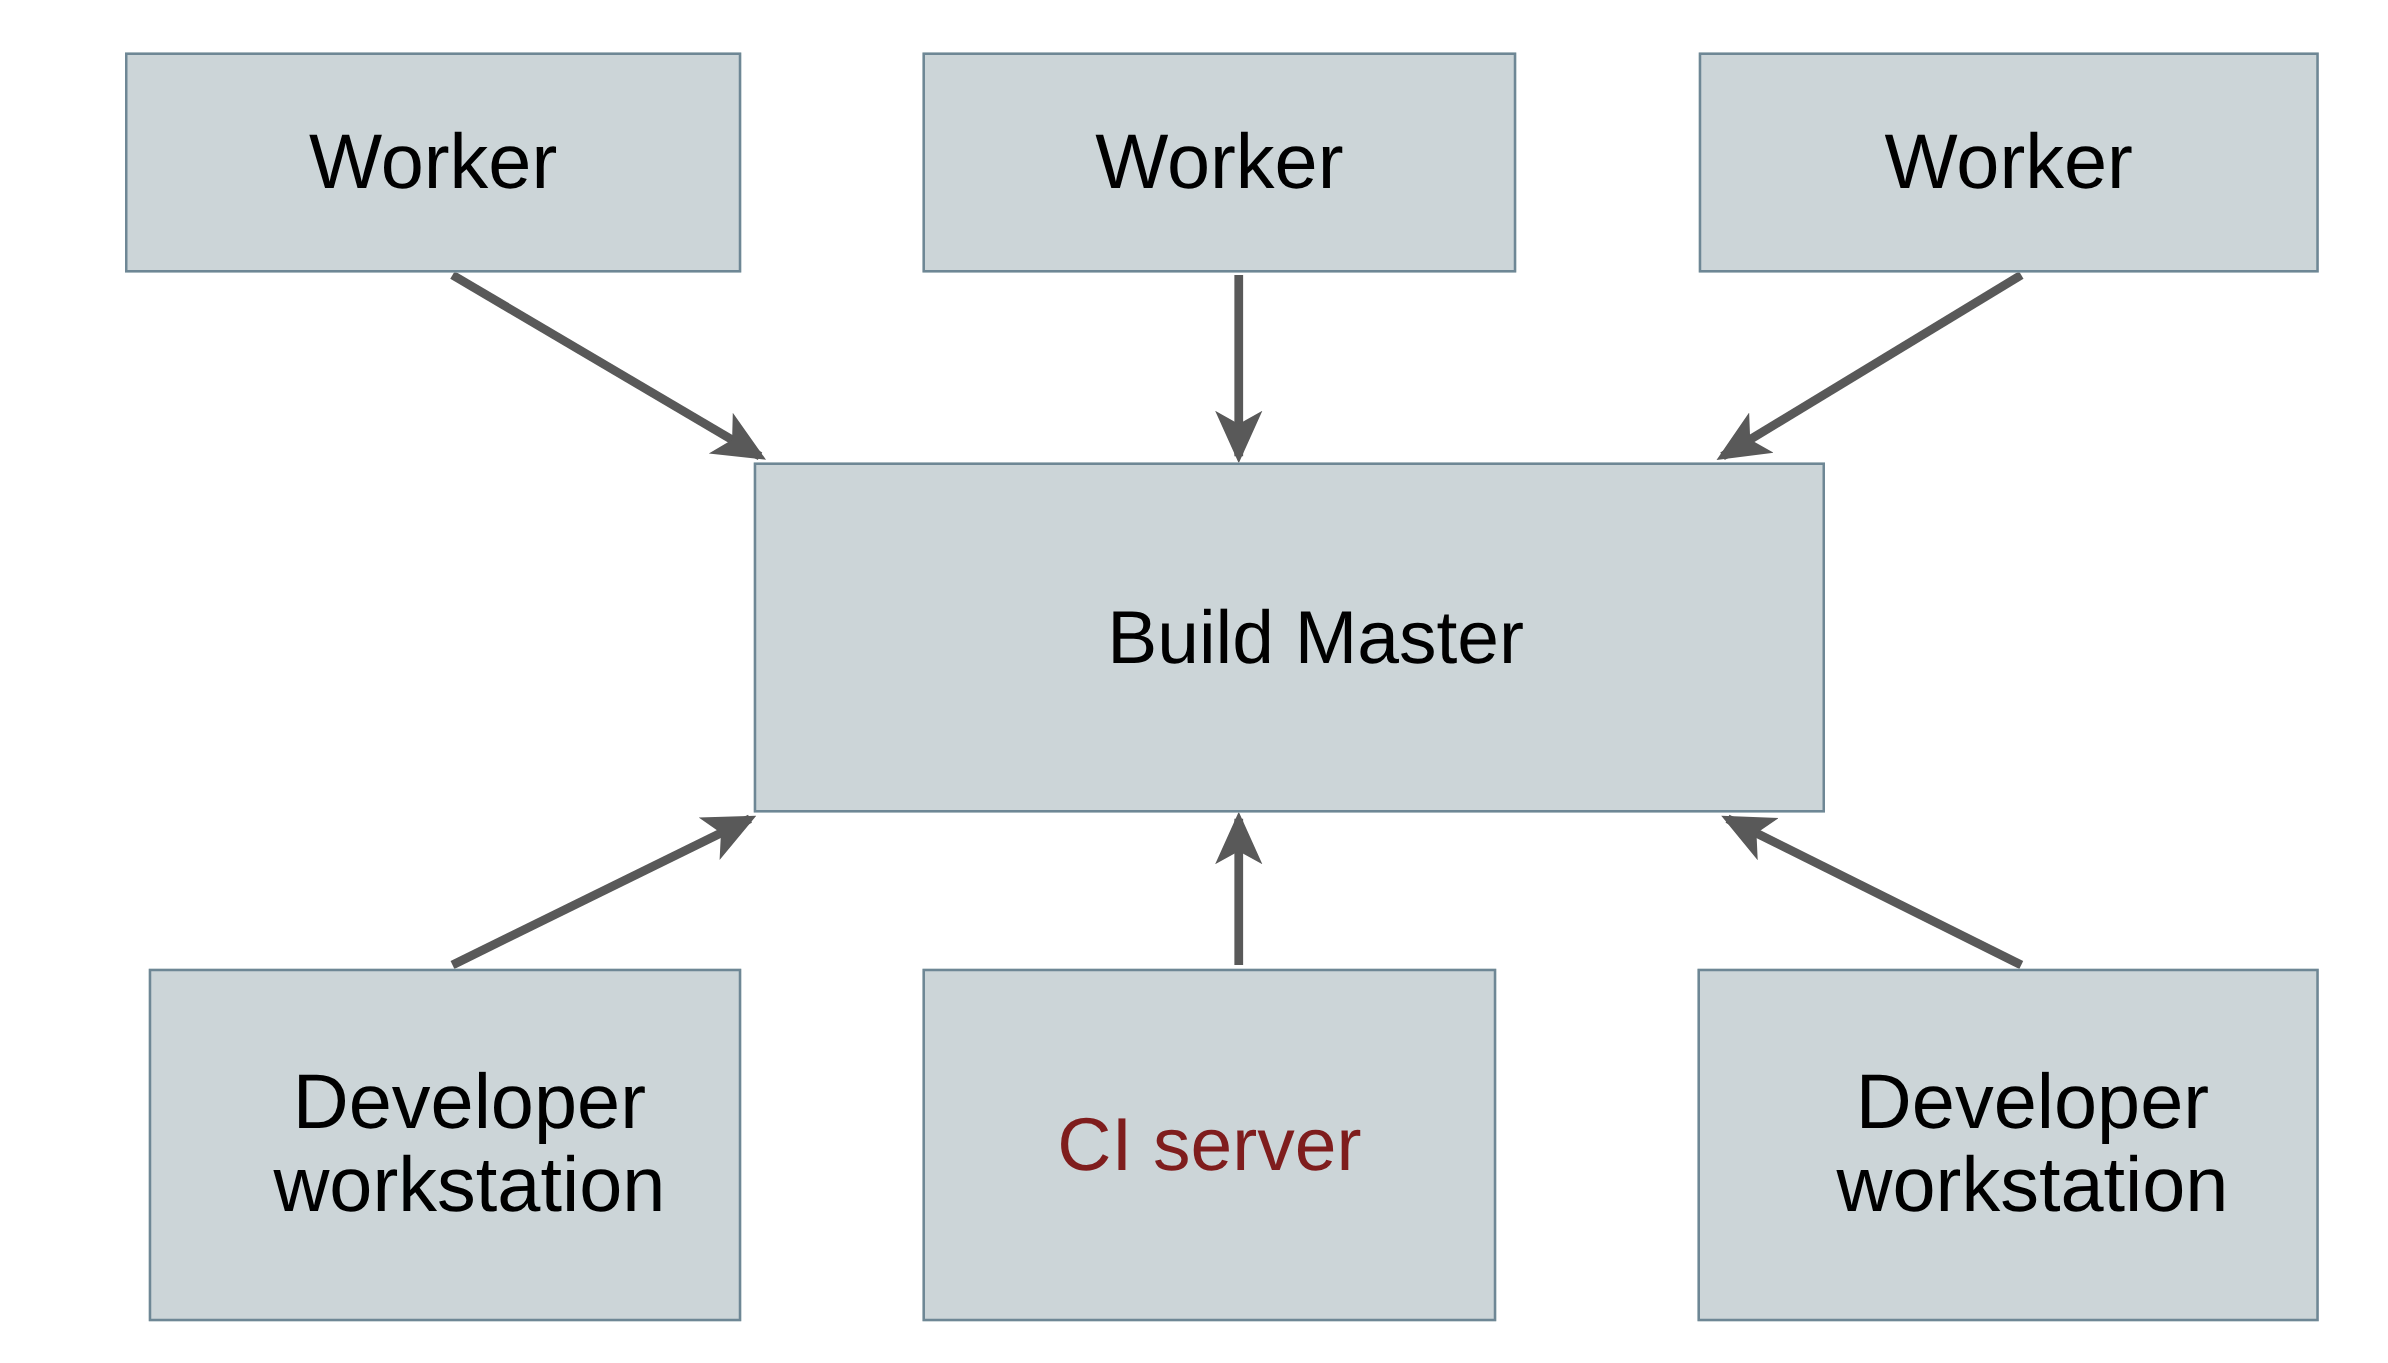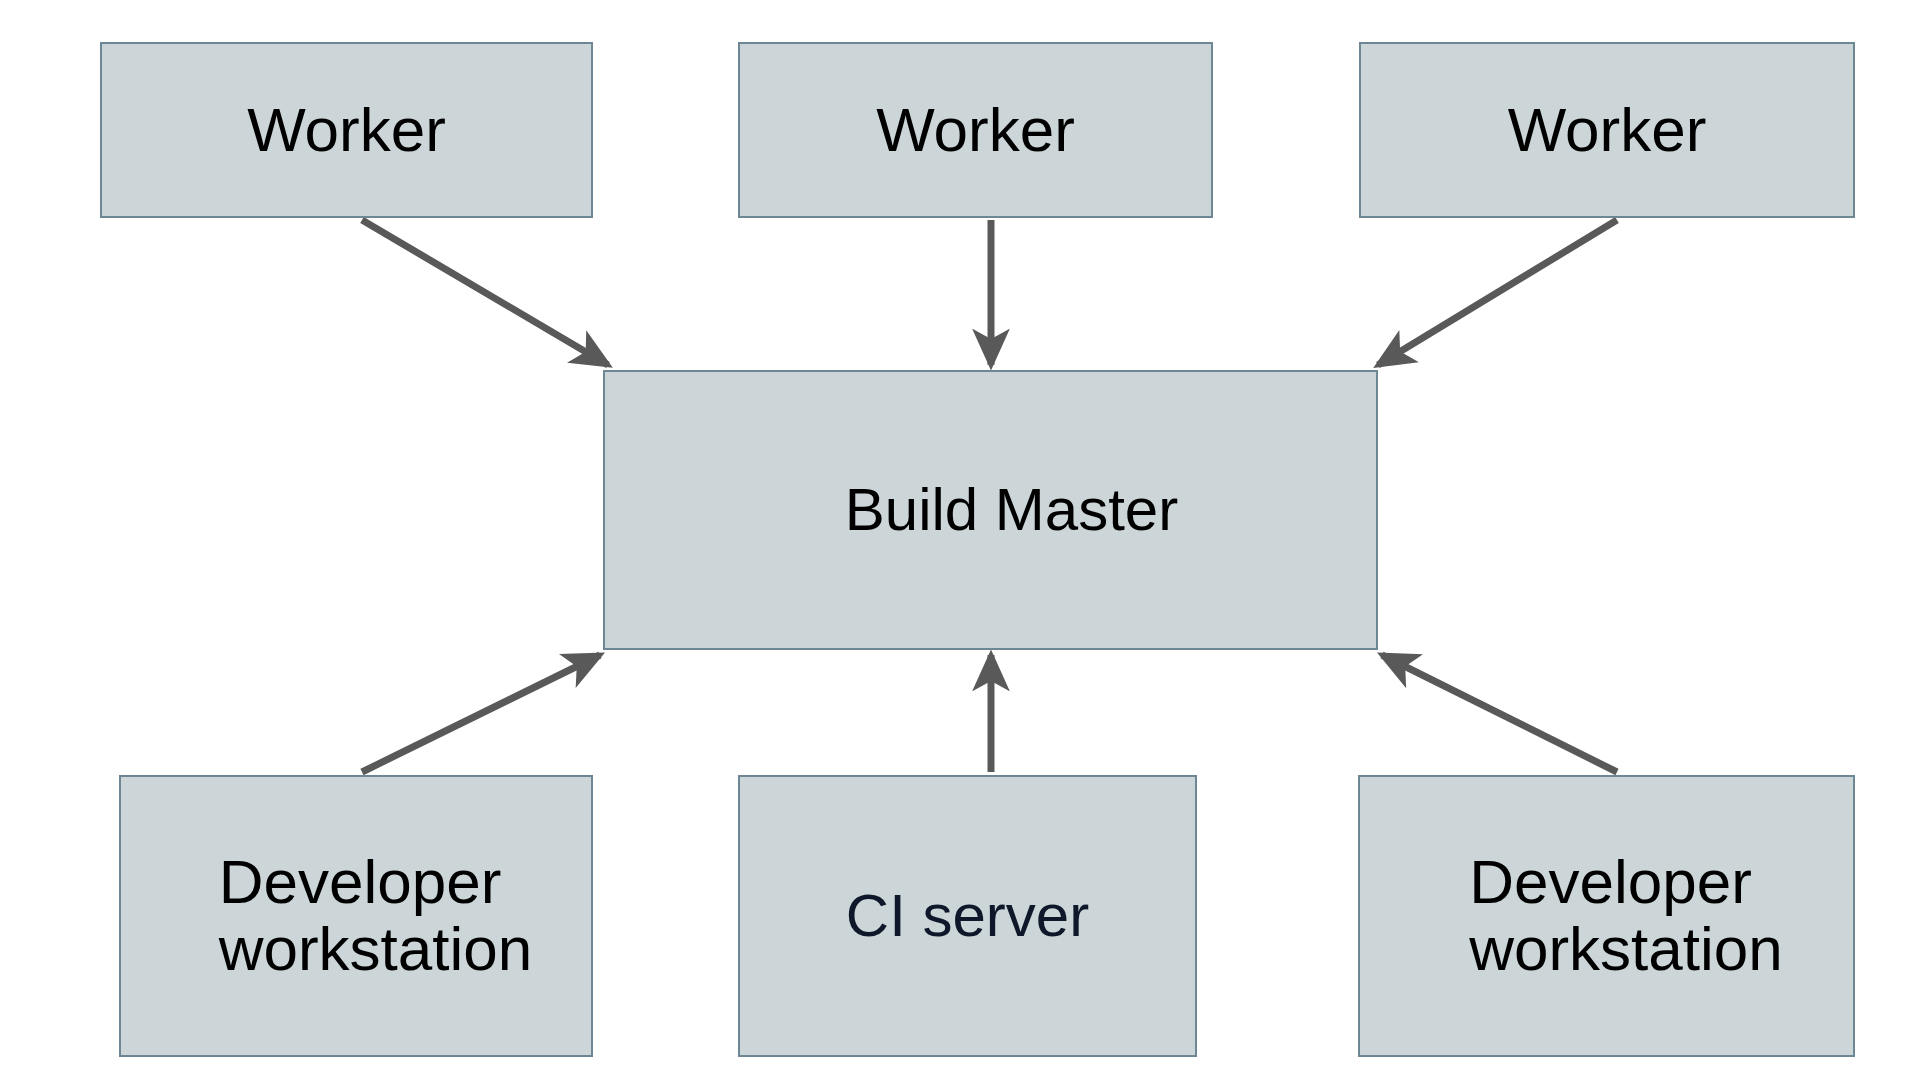--- a/index.html
+++ b/index.html
@@ -24,20 +24,21 @@
     width: 1910px;
     height: 1090px;
     pointer-events: none;
   }
   .node {
     position: absolute;
     box-sizing: border-box;
     display: flex;
     align-items: center;
     justify-content: center;
+    text-align: center;
     background: #ccd5d8;
     border: 2px solid #6e8795;
     color: #000000;
     line-height: 1.08;
   }
   .node-label {
     display: block;
     white-space: pre-line;
     padding: 0 8px;
   }
@@ -72,30 +73,30 @@
   </div>
 
   <div class="node node-worker" style="left: 738px; top: 42px; width: 475px; height: 176px; background: rgb(204, 213, 216); border-color: rgb(110, 135, 149); color: rgb(0, 0, 0);">
     <span class="node-label">Worker</span>
   </div>
 
   <div class="node node-worker" style="left: 1359px; top: 42px; width: 496px; height: 176px; background: rgb(204, 213, 216); border-color: rgb(110, 135, 149); color: rgb(0, 0, 0);">
     <span class="node-label">Worker</span>
   </div>
 
-  <div class="node node-master" style="left: 603px; top: 370px; width: 775px; height: 280px; background: rgb(204, 213, 216); border-color: rgb(110, 135, 149); color: rgb(0, 0, 0); padding-left: 42px;">
+  <div class="node node-master" style="left: 603px; top: 370px; width: 857px; height: 280px; background: rgb(204, 213, 216); border-color: rgb(110, 135, 149); color: rgb(0, 0, 0); padding-left: 42px;">
     <span class="node-label">Build Master</span>
   </div>
 
   <div class="node node-devws" style="left: 119px; top: 775px; width: 474px; height: 282px; background: rgb(204, 213, 216); border-color: rgb(110, 135, 149); color: rgb(0, 0, 0);">
     <span class="node-label">Developer
 workstation</span>
   </div>
 
-  <div class="node node-ci" style="left: 738px; top: 775px; width: 459px; height: 282px; background: rgb(204, 213, 216); border-color: rgb(110, 135, 149); color: #0f172a;">
+  <div class="node node-ci" style="left: 738px; top: 775px; width: 459px; height: 282px; background: rgb(204, 213, 216); border-color: rgb(110, 135, 149); color: #7f1d1d;">
     <span class="node-label">CI server</span>
   </div>
 
   <div class="node node-devws" style="left: 1358px; top: 775px; width: 497px; height: 282px; background: rgb(204, 213, 216); border-color: rgb(110, 135, 149); color: rgb(0, 0, 0);">
     <span class="node-label">Developer
 workstation</span>
   </div>
 
 </div>
 

